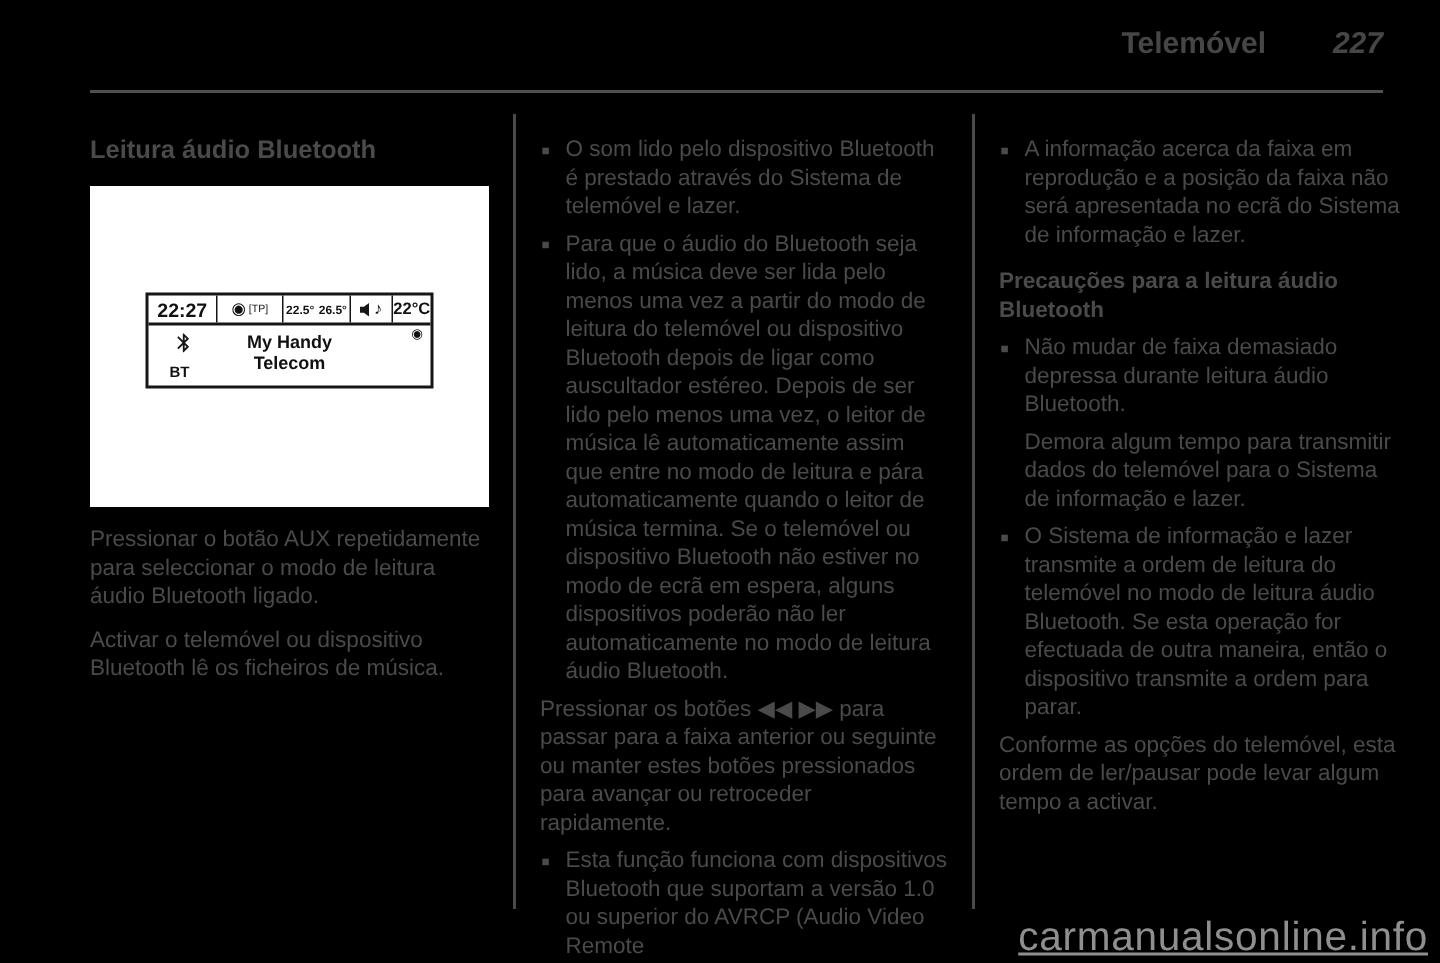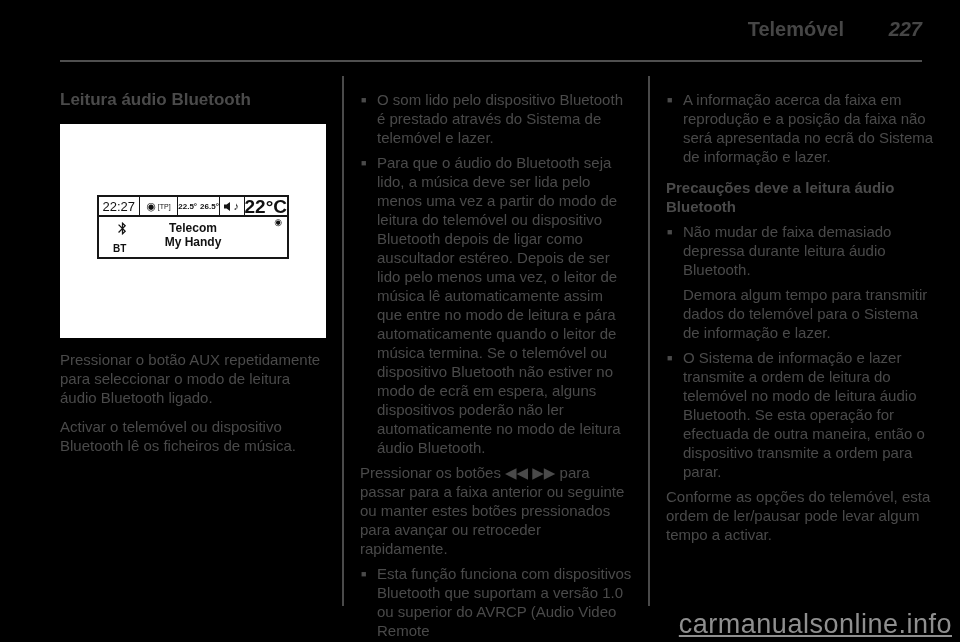--- a/index.html
+++ b/index.html
@@ -34,28 +34,28 @@
 
   
   .figure{width:266px;height:214px;background:#ffffff;position:relative;margin:0 0 12px 0;}
   .display{
     position:absolute;left:37px;top:71px;width:192px;height:64px;
     border:2px solid #161616;box-sizing:border-box;background:#ffffff;color:#111111;
   }
   .disp-top{display:flex;height:20px;border-bottom:2px solid #161616;box-sizing:border-box;align-items:center;}
   .seg{height:100%;display:flex;align-items:center;justify-content:center;box-sizing:border-box;}
   .seg.sep{border-right:1px solid #161616;}
-  .seg-clock{width:46px;font-size:13px;font-weight:normal;letter-spacing:0;}
+  .seg-clock{width:46px;font-size:13px;font-weight:bold;letter-spacing:0;}
   .seg-icons{width:44px;gap:2px;}
   .cd-dot{font-size:11px;line-height:1;}
   .tp{font-size:7px;letter-spacing:0;}
   .seg-temps{width:45px;font-size:8px;font-weight:bold;gap:3px;}
   .seg-note{width:28px;gap:1px;}
   .note{font-size:11px;line-height:1;}
-  .seg-outtemp{flex:1;font-size:19px;font-weight:bold;text-align:center;}
+  .seg-outtemp{flex:1;font-size:11px;font-weight:bold;text-align:center;}
   .disp-main{position:relative;height:38px;}
   .bt-glyph{position:absolute;left:16px;top:2px;width:15px;height:19px;}
   .bt-glyph svg{display:block;width:15px;height:19px;}
   .bt-label{position:absolute;left:14px;top:22px;font-size:10px;font-weight:bold;}
   .device-name{position:absolute;left:0;right:0;top:4px;text-align:center;font-size:12px;font-weight:bold;line-height:14px;}
   .corner-dot{position:absolute;right:5px;top:1px;font-size:9px;line-height:1;}
   .spk{display:block;width:8px;height:9px;}
 
   
   .para{margin:0 0 10px 0;}
@@ -104,22 +104,22 @@
         <div class="seg seg-outtemp">22°C</div>
       </div>
       <div class="disp-main">
         <span class="bt-glyph">
           <svg viewBox="0 0 24 24">
               <path fill="#161616" d="M17.71 7.71 12 2h-1v7.59L6.41 5 5 6.41 10.59 12 5 17.59 6.41 19 11 14.41V22h1l5.71-5.71-4.3-4.29 4.3-4.29zM13 5.83l1.88 1.88L13 9.59V5.83zm1.88 10.46L13 18.17v-3.76l1.88 1.88z"></path>
             </svg>
         </span>
         <span class="bt-label">BT</span>
         <div class="device-name">
+          <div>My Handy</div>
           <div>Telecom</div>
-          <div>My Handy</div>
         </div>
         <span class="corner-dot">◉</span>
       </div>
     </div>
   </div>
 
   <p class="para">Pressionar o botão AUX repetidamente para seleccionar o modo de leitura áudio Bluetooth ligado.</p>
   <p class="para">Activar o telemóvel ou dispositivo Bluetooth lê os ficheiros de música.</p>
 </div>
 
@@ -140,21 +140,21 @@
     <span>Esta função funciona com dispositivos Bluetooth que suportam a versão 1.0 ou superior do AVRCP (Audio Video Remote</span>
   </div>
 </div>
 
 <div class="col" id="col-right">
   <div class="item bullet">
     <span class="marker">■</span>
     <span>A informação acerca da faixa em reprodução e a posição da faixa não será apresentada no ecrã do Sistema de informação e lazer.</span>
   </div>
   <div class="item subheading">
-    <span>Precauções deve a leitura áudio Bluetooth</span>
+    <span>Precauções para a leitura áudio Bluetooth</span>
   </div>
   <div class="item bullet">
     <span class="marker">■</span>
     <span>Não mudar de faixa demasiado depressa durante leitura áudio Bluetooth.</span>
   </div>
   <div class="item indent">
     <span>Demora algum tempo para transmitir dados do telemóvel para o Sistema de informação e lazer.</span>
   </div>
   <div class="item bullet">
     <span class="marker">■</span>

